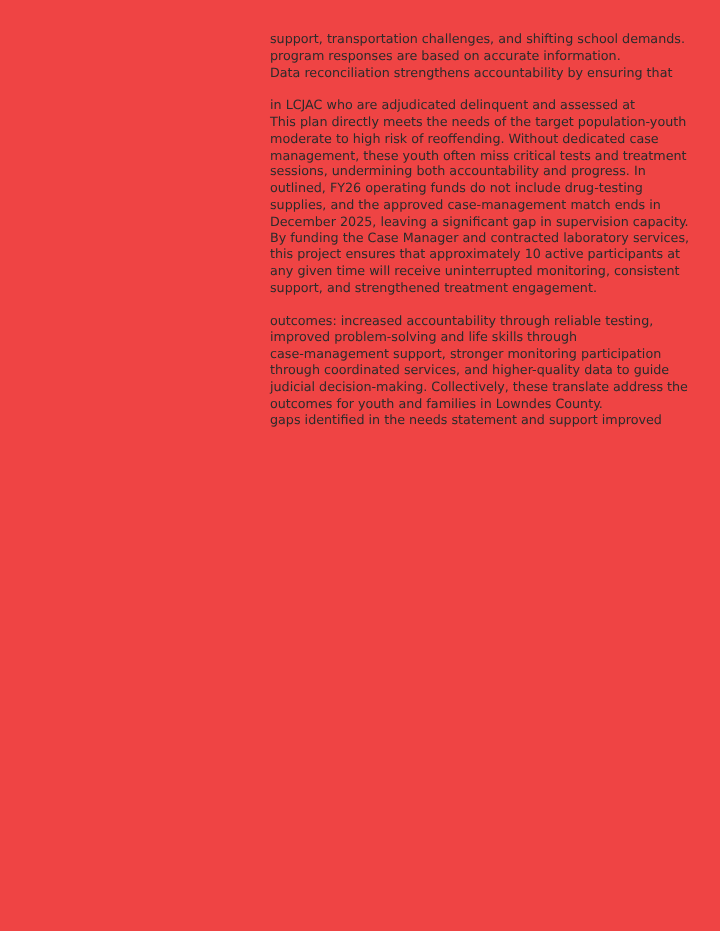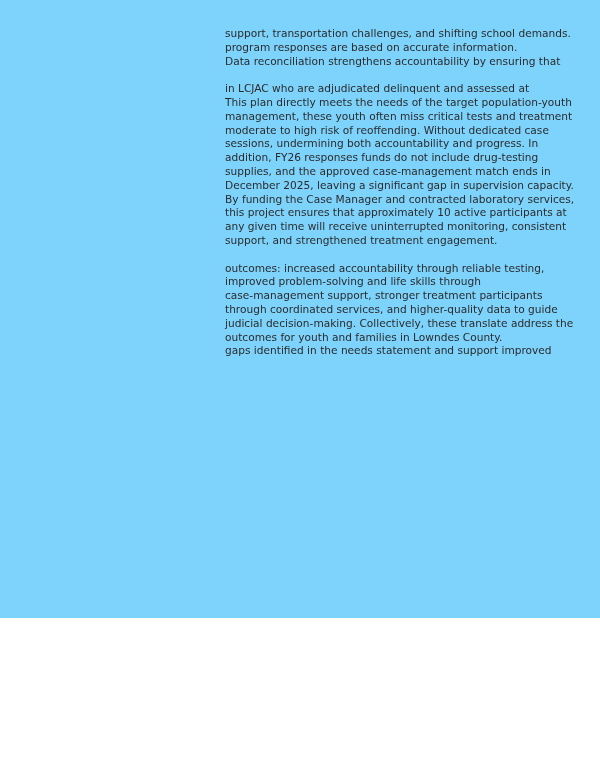--- a/index.html
+++ b/index.html
@@ -11,22 +11,22 @@
       width: 600px;
       height: 776px;
       position: relative;
       overflow: hidden;
     }
     .page {
       position: absolute;
       left: 0;
       top: 0;
       width: 600px;
-      height: 618px;
-      background: #7dd3fc;
+      height: 776px;
+      background: #ef4444;
     }
     .column {
       position: absolute;
       left: 225px;
       top: 27px;
       width: 330px;
       font-family: "DejaVu Sans", sans-serif;
       font-size: 10.6px;
       line-height: 13.8px;
       color: #2b2b2b;
@@ -48,36 +48,36 @@
 
     <p class="para">
       <span class="line">support, transportation challenges, and shifting school demands.</span>
       <span class="line">program responses are based on accurate information.</span>
       <span class="line">Data reconciliation strengthens accountability by ensuring that</span>
     </p>
 
     <p class="para">
       <span class="line">in LCJAC who are adjudicated delinquent and assessed at</span>
       <span class="line">This plan directly meets the needs of the target population-youth</span>
+      <span class="line">moderate to high risk of reoffending. Without dedicated case</span>
       <span class="line">management, these youth often miss critical tests and treatment</span>
-      <span class="line">moderate to high risk of reoffending. Without dedicated case</span>
       <span class="line">sessions, undermining both accountability and progress. In</span>
-      <span class="line">addition, FY26 responses funds do not include drug-testing</span>
+      <span class="line">outlined, FY26 operating funds do not include drug-testing</span>
       <span class="line">supplies, and the approved case-management match ends in</span>
       <span class="line">December 2025, leaving a significant gap in supervision capacity.</span>
       <span class="line">By funding the Case Manager and contracted laboratory services,</span>
       <span class="line">this project ensures that approximately 10 active participants at</span>
       <span class="line">any given time will receive uninterrupted monitoring, consistent</span>
       <span class="line">support, and strengthened treatment engagement.</span>
     </p>
 
     <p class="para">
       <span class="line">outcomes: increased accountability through reliable testing,</span>
       <span class="line">improved problem-solving and life skills through</span>
-      <span class="line">case-management support, stronger treatment participants</span>
+      <span class="line">case-management support, stronger monitoring participation</span>
       <span class="line">through coordinated services, and higher-quality data to guide</span>
       <span class="line">judicial decision-making. Collectively, these translate address the</span>
       <span class="line">outcomes for youth and families in Lowndes County.</span>
       <span class="line">gaps identified in the needs statement and support improved</span>
     </p>
 
   </div>
 </div>
 
 </body></html>

